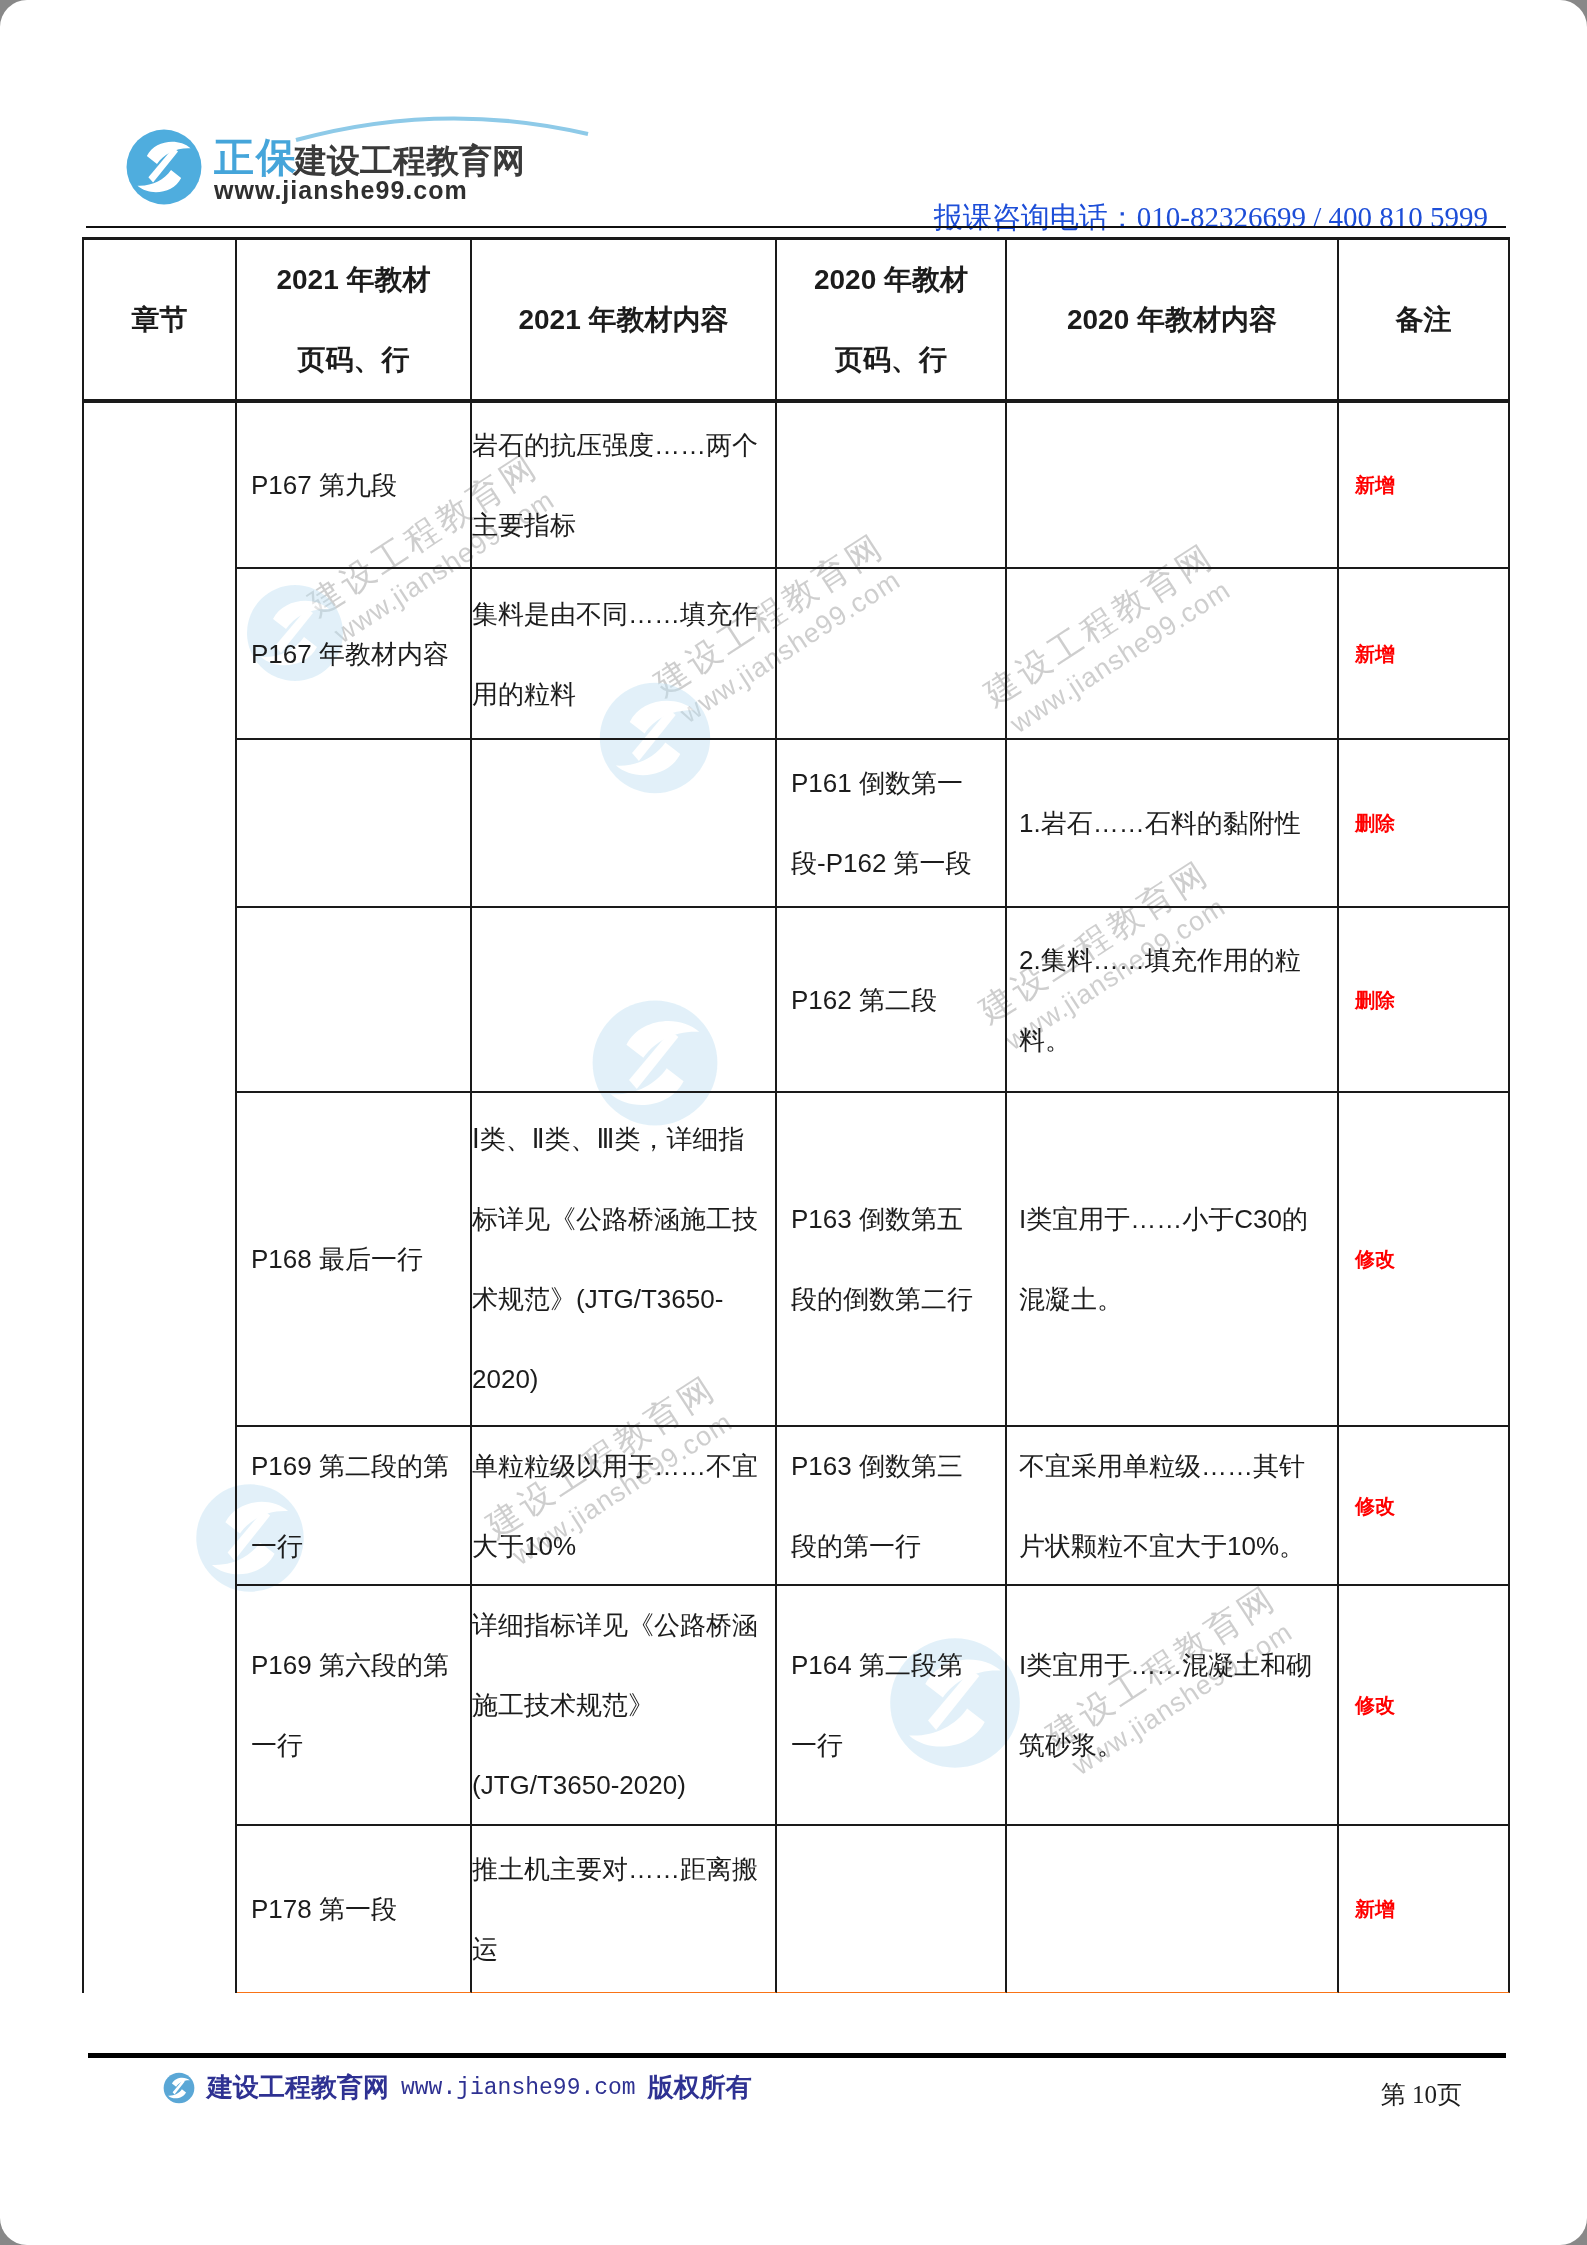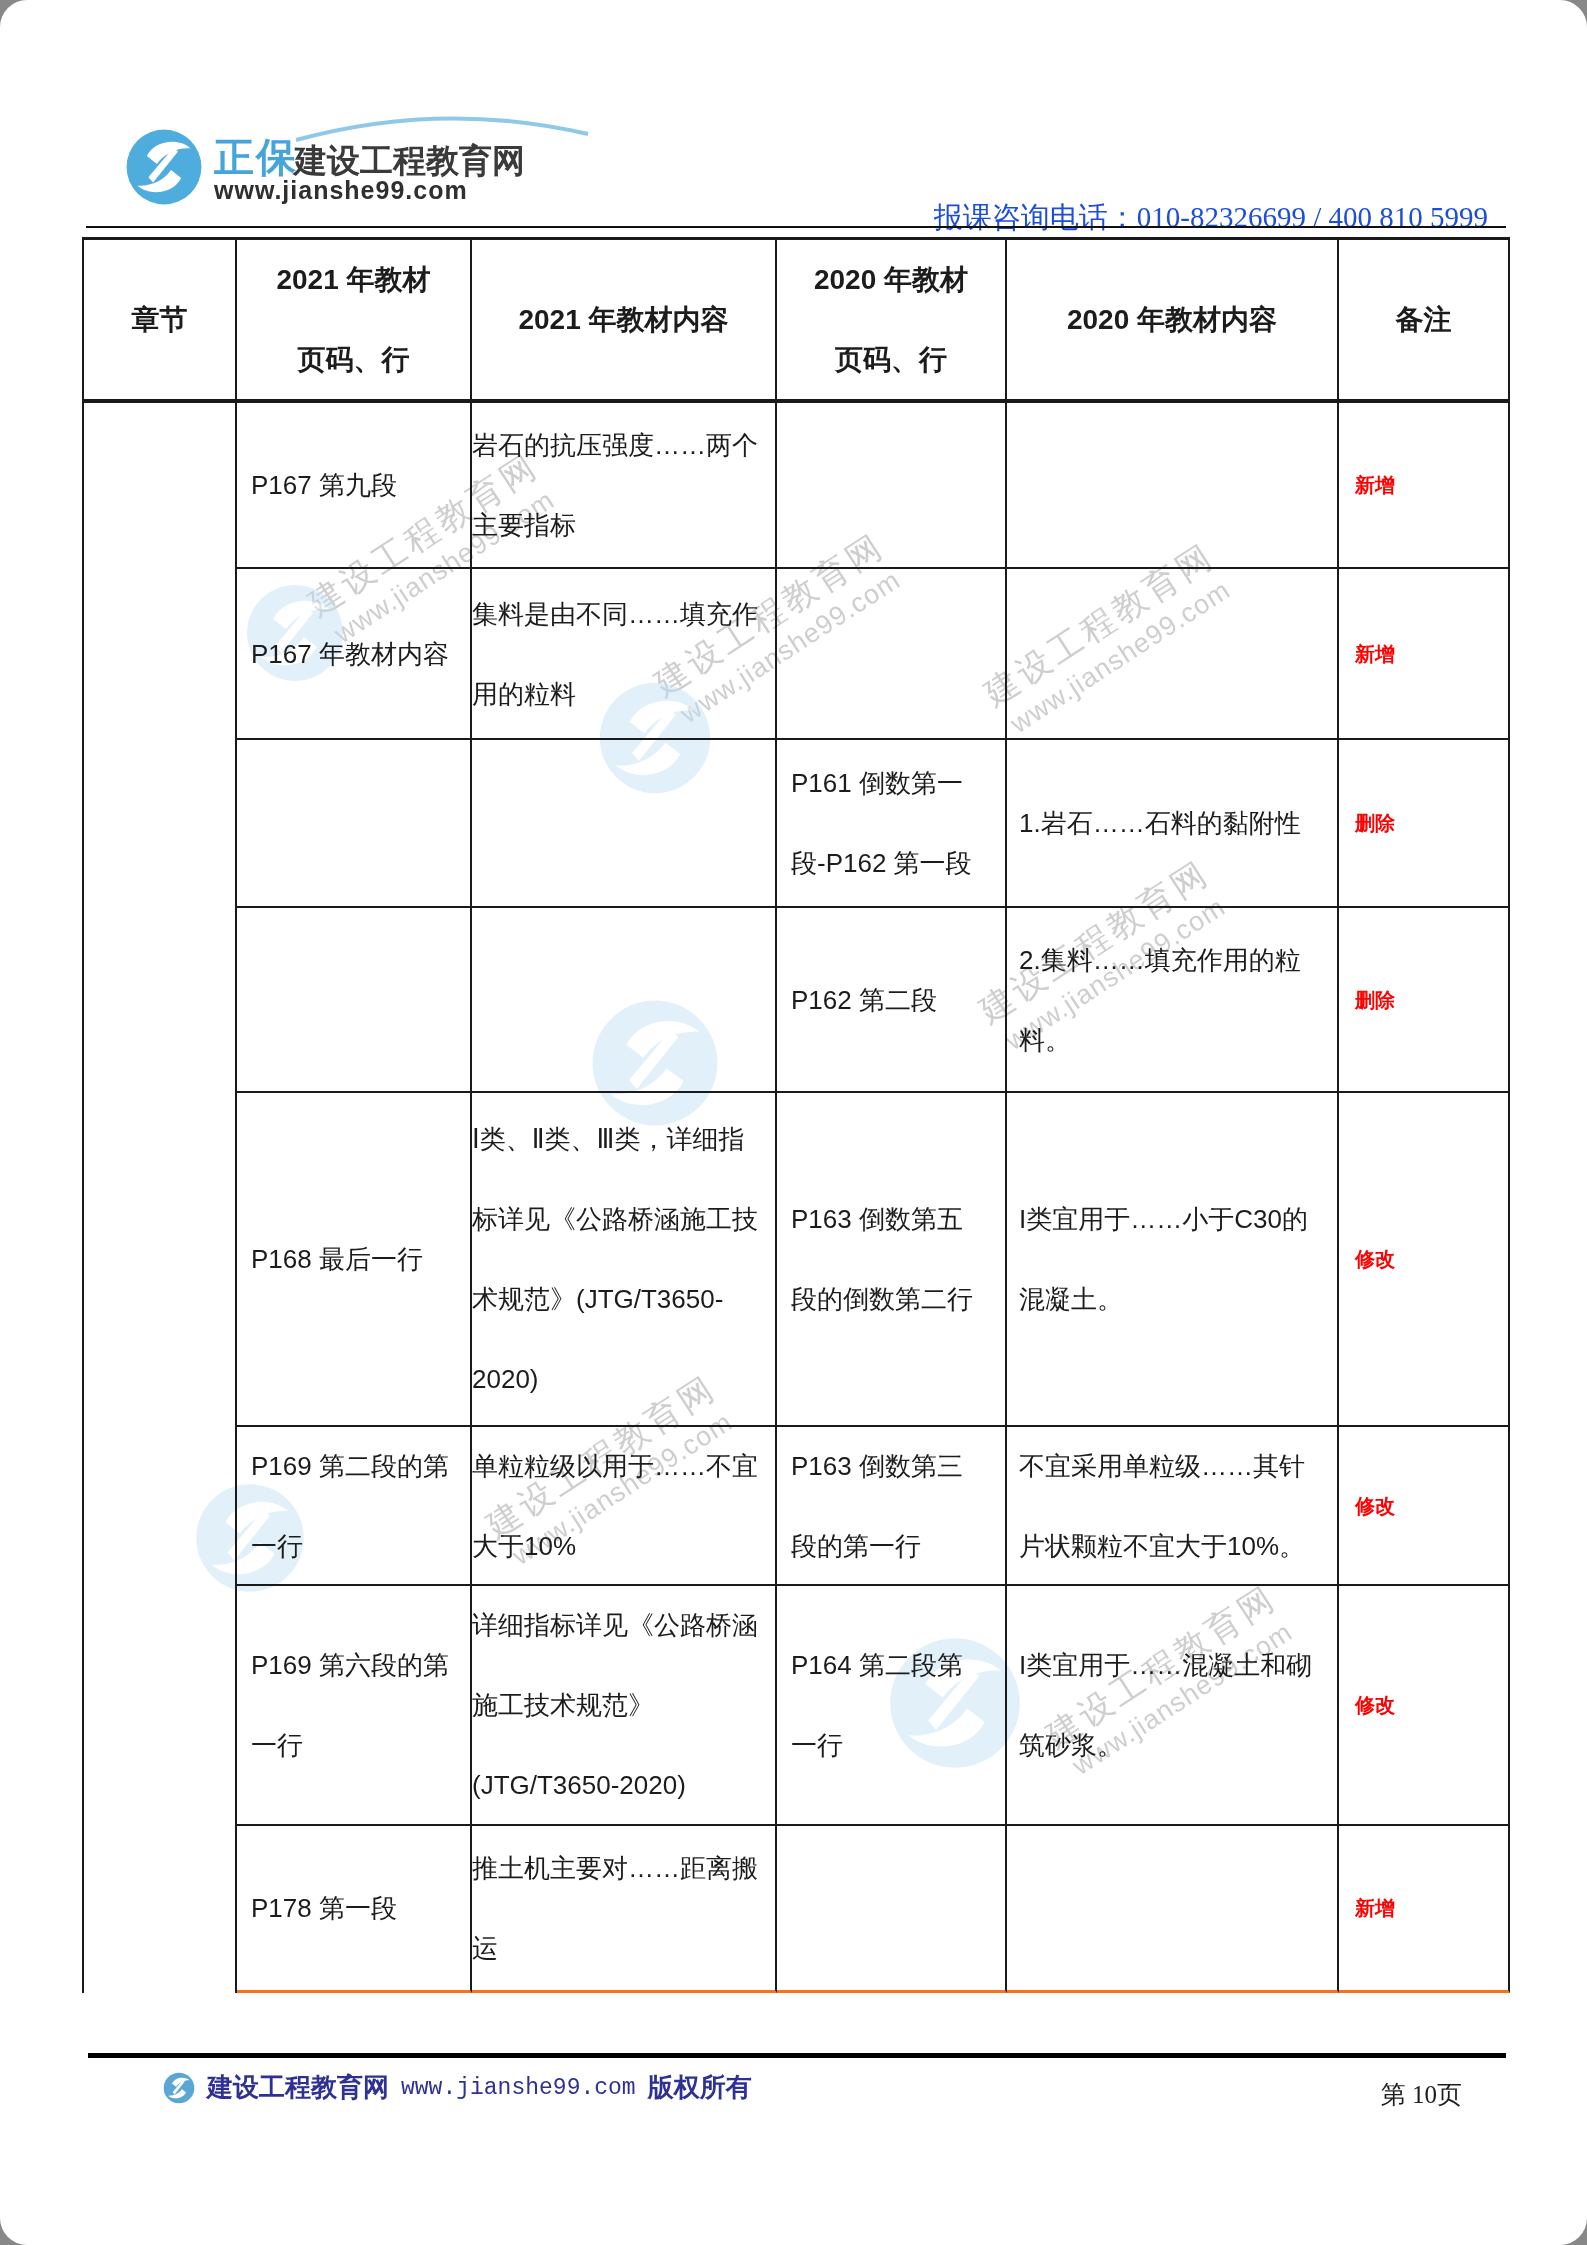--- a/index.html
+++ b/index.html
@@ -25,21 +25,21 @@
 
   
   .cmp-table{position:absolute;left:82px;top:237px;display:grid;z-index:2;
              grid-template-columns:153px 235px 305px 230px 332px 171px;
              grid-template-rows:163px 166px 171px 168px 185px 334px 159px 240px 167px;
              border-top:3px solid #1a1a1a;border-left:2px solid #1a1a1a;}
   .cell{border-right:2px solid #1a1a1a;border-bottom:2px solid #1a1a1a;display:flex;align-items:center;
         font-size:26px;line-height:80px;background:transparent;}
   .h{justify-content:flex-start;text-align:center;font-weight:bold;font-size:28px;border-bottom:4px solid #1a1a1a;line-height:80px;}
   .chapter-span{grid-column:1;grid-row:2/10;border-bottom:none;}
-  .bb{border-bottom:3px solid #f97316;}
+  .bb{border-bottom:1px solid #f97316;}
   .c-p2021{padding:0 4px 0 14px;}
   .c-c2021{padding:0 10px 0 0;}
   .c-p2020{padding:0 32px 0 14px;}
   .c-c2020{padding:0 10px 0 12px;}
   .c-remark{padding-left:16px;color:#ff0000;font-weight:bold;font-size:20px;}
   .cell .txt{width:100%;}
 
   
   .footer-rule{position:absolute;left:88px;top:2053px;width:1418px;height:5px;background:#000;}
   .footer-left{position:absolute;left:163px;top:2070px;display:flex;align-items:center;gap:12px;z-index:2;}

